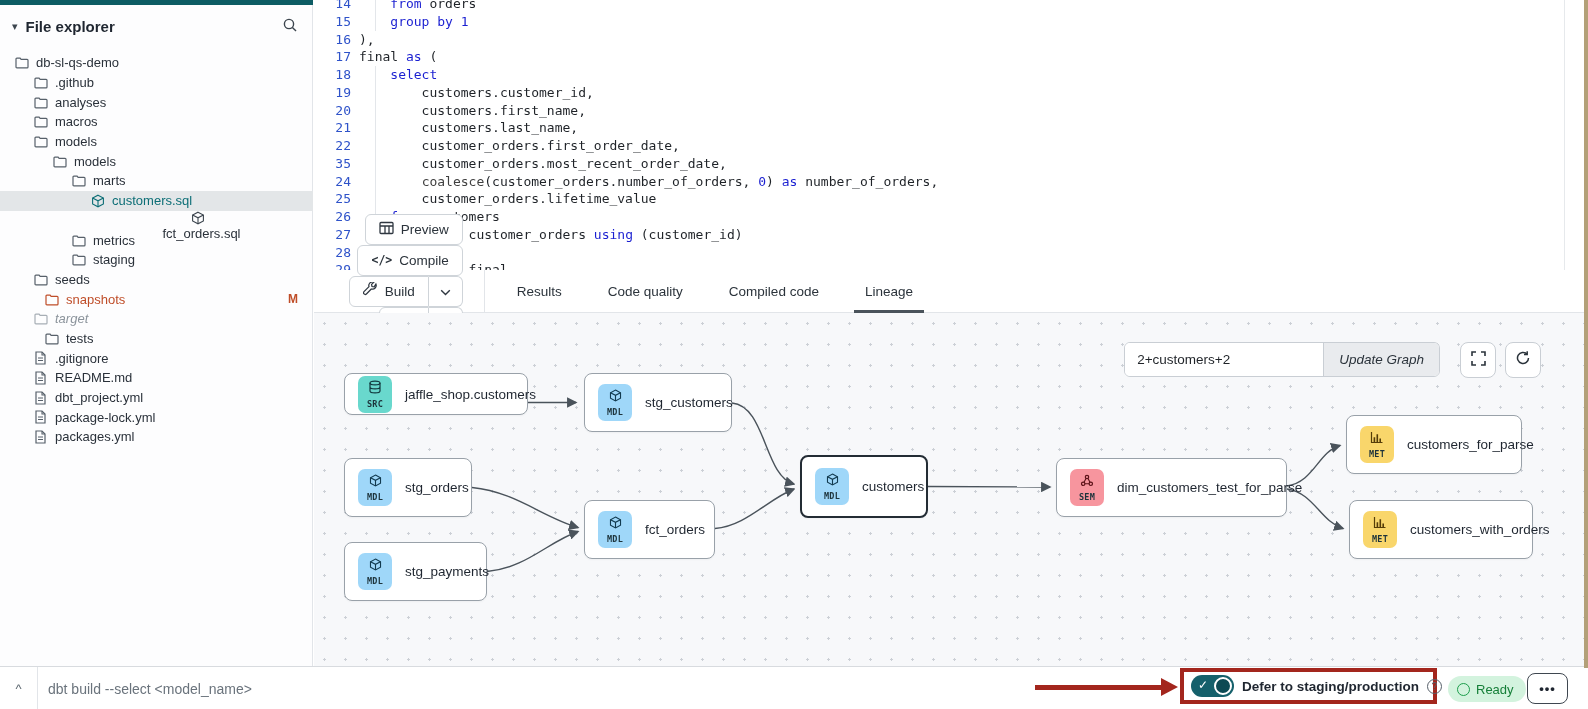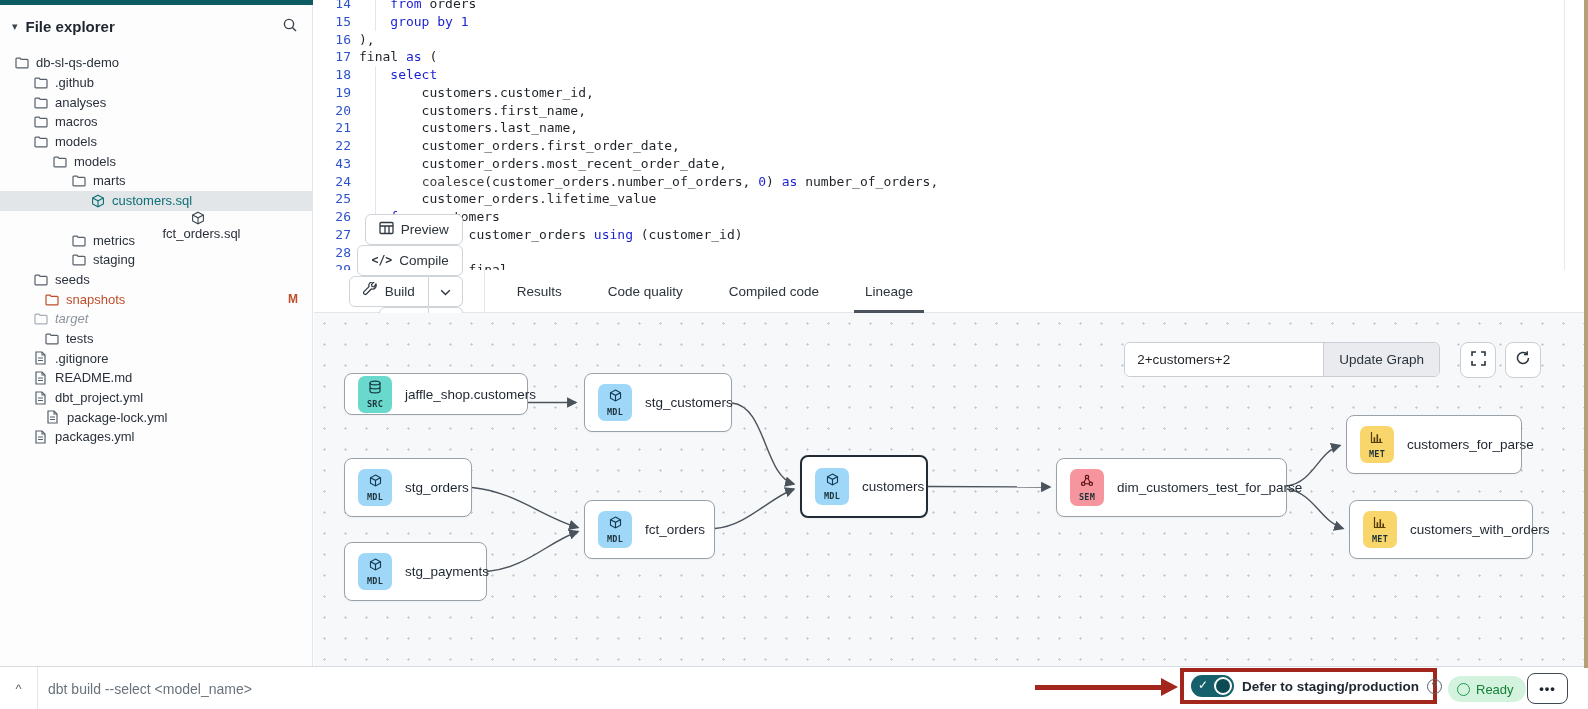--- a/index.html
+++ b/index.html
@@ -62,21 +62,21 @@
              background-image:radial-gradient(circle, #ccd0d6 1px, transparent 1.3px); background-size:21px 21px; }
   #edges { position:absolute; left:0; top:0; width:100%; height:100%; }
   .lnode { position:absolute; background:#fff; border:1px solid #99a1a9; border-radius:8px; display:flex; align-items:center; gap:13px; padding-left:13px; cursor:pointer; box-shadow:0 1px 2px rgba(0,0,0,.04); }
   .lnode.sel { border:2px solid #232c34; }
   .nbadge { width:34px; height:37px; border-radius:7px; display:flex; flex-direction:column; align-items:center; justify-content:center; gap:1px; flex:0 0 34px; }
   .nbadge .kind { font-family:"DejaVu Sans Mono", monospace; font-size:8.5px; font-weight:bold; color:#1d333b; letter-spacing:.2px; }
   .bg-SRC { background:#69d8cd; } .bg-MDL { background:#9fd7f9; } .bg-SEM { background:#f7959e; } .bg-MET { background:#f9d66b; }
   .nlabel { font-size:13.5px; color:#1f2630; white-space:nowrap; }
   .lin-controls { position:absolute; top:29px; right:148px; display:flex; height:35px; border:1px solid #c9ced4; border-radius:6px; overflow:hidden; background:#fff; }
   #selector-input { width:198px; border:none; outline:none; padding:0 12px; font-size:13.5px; color:#1f2328; font-family:inherit; background:#fff; }
-  #update-graph { border:none; border-left:1px solid #c9ced4; background:#e9ebee; font-size:13.5px; color:#2b333b; padding:0 15px; cursor:pointer; font-family:inherit; }
+  #update-graph { border:none; border-left:1px solid #c9ced4; background:#e9ebee; font-size:13.5px; color:#2b333b; padding:0 15px; cursor:pointer; font-family:inherit;font-style:italic; }
   .sq-btn { position:absolute; top:29px; width:36px; height:36px; background:#fff; border:1px solid #c9ced4; border-radius:8px; display:flex; align-items:center; justify-content:center; cursor:pointer; }
   #fullscreen-btn { right:92px; }
   #refresh-btn { right:47px; }
 
   
   #statusbar { position:absolute; left:0; top:666px; width:1588px; height:43px; background:#fff; border-top:1px solid #d8dbdf; }
   #collapse-ch { position:absolute; left:0; top:0; width:37px; height:43px; display:flex; align-items:center; justify-content:center; color:#5f6a72; font-size:13px; cursor:pointer; }
   #cmd-divider { position:absolute; left:37px; top:0; width:1px; height:43px; background:#e2e5e9; }
   #command-input { position:absolute; left:48px; top:0; width:900px; height:43px; border:none; outline:none; font-size:14px; color:#3a424a; font-family:inherit; background:transparent; }
   #command-input::placeholder { color:#6a737c; opacity:1; }
@@ -256,21 +256,21 @@
         </div>
         <div class="trow" style="padding-left: 33px;">
           <span class="ticon">
             <svg width="13" height="14" viewBox="0 0 13 14">
               <path d="M2 1h6l3 3v9H2z" fill="none" stroke="#57606a" stroke-width="1.2"></path>
               <path d="M8 1v3h3M4 7h5M4 9.5h5" fill="none" stroke="#57606a" stroke-width="1.1"></path>
             </svg>
           </span>
           <span>dbt_project.yml</span>
         </div>
-        <div class="trow" style="padding-left: 45px;">
+        <div class="trow" style="padding-left: 33px;">
           <span class="ticon">
             <svg width="13" height="14" viewBox="0 0 13 14">
               <path d="M2 1h6l3 3v9H2z" fill="none" stroke="#57606a" stroke-width="1.2"></path>
               <path d="M8 1v3h3M4 7h5M4 9.5h5" fill="none" stroke="#57606a" stroke-width="1.1"></path>
             </svg>
           </span>
           <span>package-lock.yml</span>
         </div>
         <div class="trow" style="padding-left: 33px;">
           <span class="ticon">
@@ -318,21 +318,21 @@
         </div>
         <div class="cline">
           <span class="ln">21</span>
           <span class="ctext"><span class="tk-p">        customers.last_name,</span></span>
         </div>
         <div class="cline">
           <span class="ln">22</span>
           <span class="ctext"><span class="tk-p">        customer_orders.first_order_date,</span></span>
         </div>
         <div class="cline">
-          <span class="ln">43</span>
+          <span class="ln">35</span>
           <span class="ctext"><span class="tk-p">        customer_orders.most_recent_order_date,</span></span>
         </div>
         <div class="cline">
           <span class="ln">24</span>
           <span class="ctext"><span class="tk-p">        </span><span class="tk-f">coalesce</span><span class="tk-p">(customer_orders.number_of_orders, </span><span class="tk-n">0</span><span class="tk-p">) </span><span class="tk-k">as</span><span class="tk-p"> number_of_orders,</span></span>
         </div>
         <div class="cline">
           <span class="ln">25</span>
           <span class="ctext"><span class="tk-p">        customer_orders.lifetime_value</span></span>
         </div>

